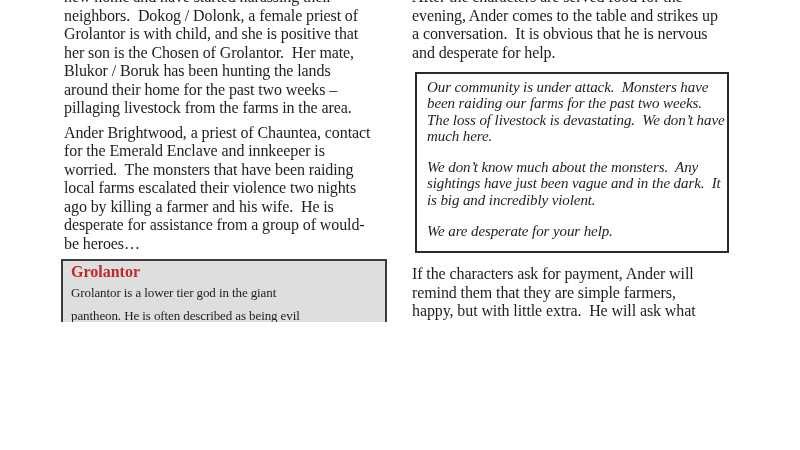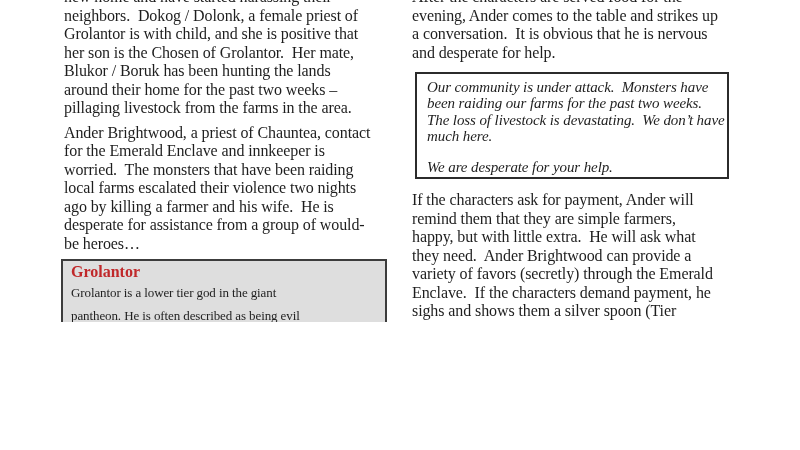--- a/index.html
+++ b/index.html
@@ -60,21 +60,21 @@
     padding: 5px 6px 2px 10px;
   }
   .readaloud-box p {
     margin: 0 0 15px 0;
     font-size: 15px;
     font-style: italic;
     line-height: 16.3px;
     white-space: pre;
     letter-spacing: -0.1px;
   }
-  .readaloud-box p:last-child { margin-bottom: 0; }
+  .readaloud-box p:last-child { margin-bottom: 10px; }
 </style>
 </head>
 <body>
 
 <div class="page">
 
   <div class="col col-left">
     <p class="body para-hook">new home and have started harassing their
 neighbors.  Dokog / Dolonk, a female priest of
 Grolantor is with child, and she is positive that
@@ -106,20 +106,23 @@
   <div class="col col-right">
     <p class="body para-evening">After the characters are served food for the
 evening, Ander comes to the table and strikes up
 a conversation.  It is obvious that he is nervous
 and desperate for help.</p>
     <div class="readaloud-box">
       <p>Our community is under attack.  Monsters have
 been raiding our farms for the past two weeks.
 The loss of livestock is devastating.  We don’t have
 much here.</p>
+      <p>We don’t know much about the monsters.  Any
+sightings have just been vague and in the dark.  It
+is big and incredibly violent.</p>
       <p>We are desperate for your help.</p>
     </div>
     <p class="body para-payment">If the characters ask for payment, Ander will
 remind them that they are simple farmers,
 happy, but with little extra.  He will ask what
 they need.  Ander Brightwood can provide a
 variety of favors (secretly) through the Emerald
 Enclave.  If the characters demand payment, he
 sighs and shows them a silver spoon (Tier</p>
   </div>

